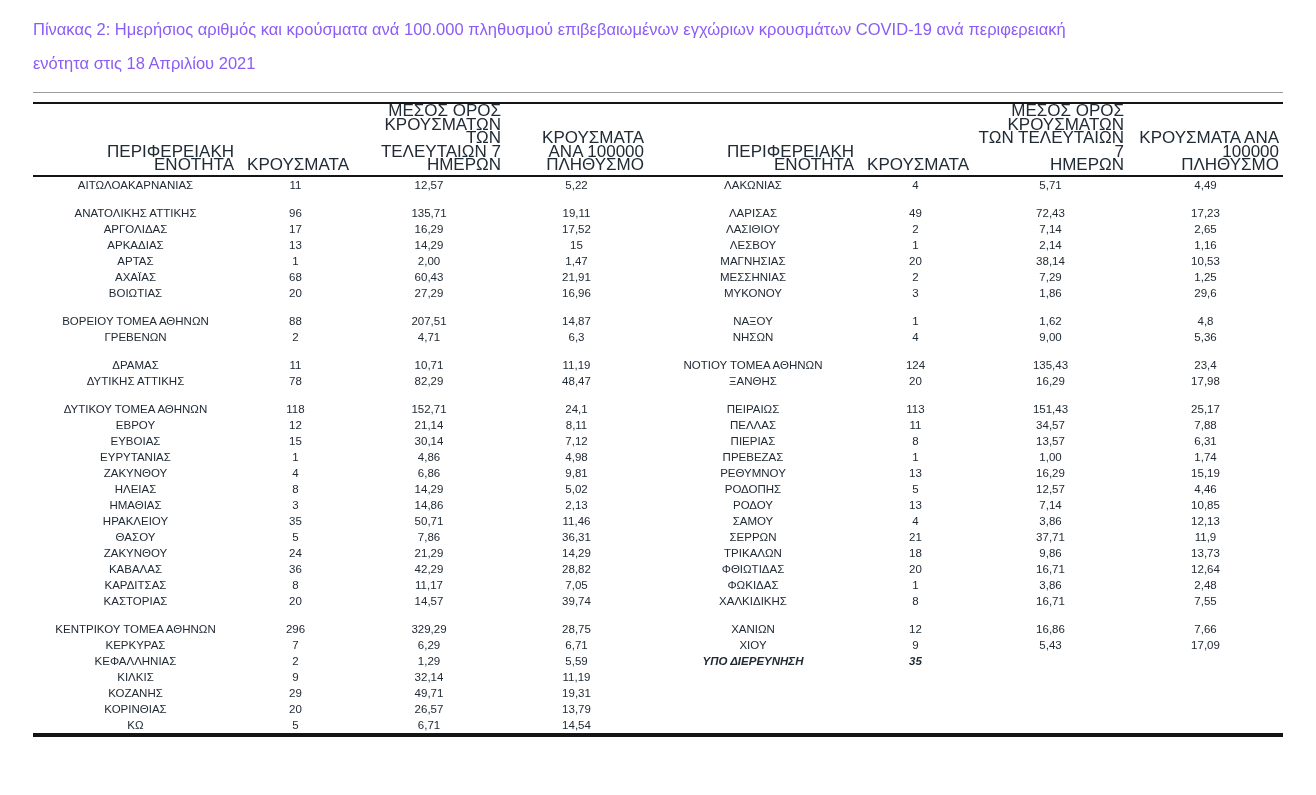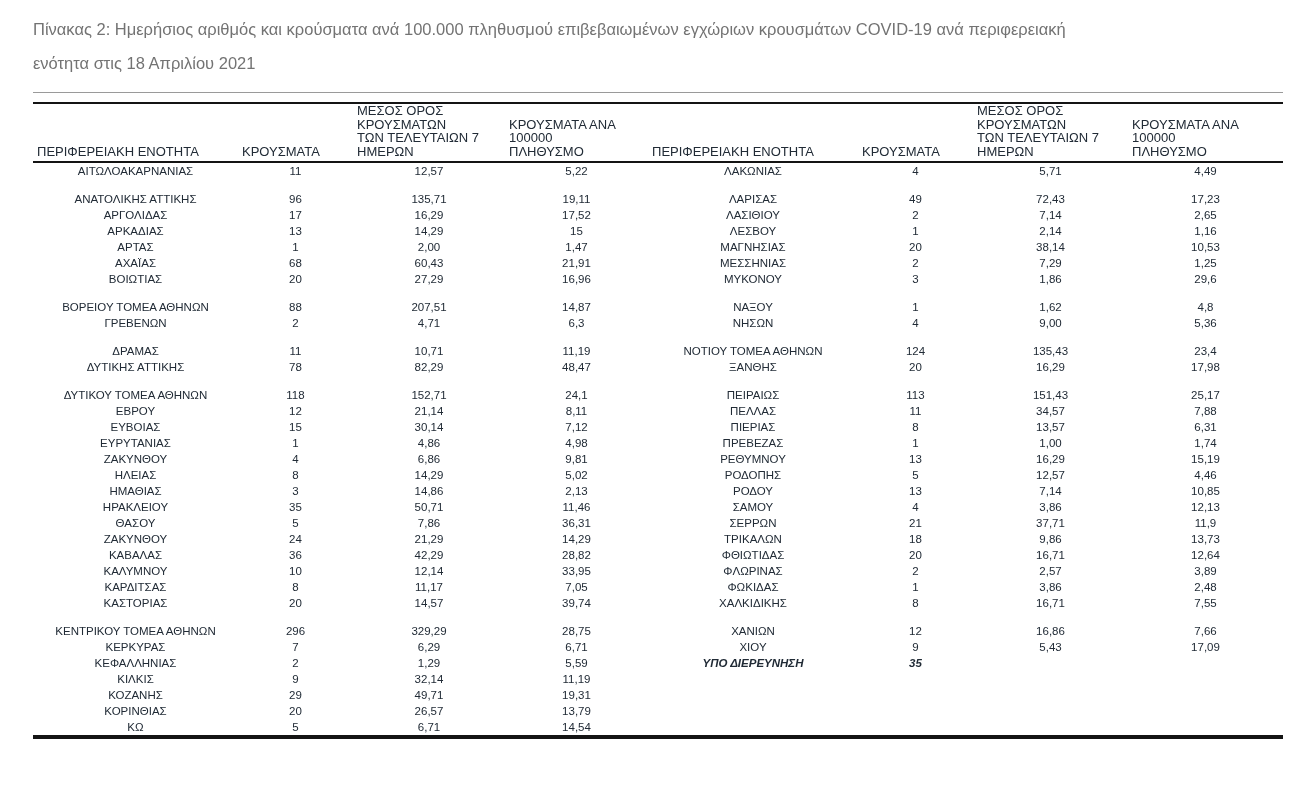--- a/index.html
+++ b/index.html
@@ -22,24 +22,24 @@
   .rule-thin  { border-top:1px solid #9a9a9a; margin-bottom:9px; }
   .rule-thick { border-top:2px solid #141414; }
 
   table {
     border-collapse:collapse;
     table-layout:fixed;
     width:1250px;
   }
   thead th {
     font-weight:normal;
-    font-size:13px;
+    font-size:17px;
     line-height:13.5px;
     vertical-align:bottom;
-    text-align:left;
+    text-align:right;
     padding:0 4px 3px 4px;
     height:58px;
     white-space:pre-line;
   }
   thead tr { border-bottom:2px solid #141414; }
 
   tbody td {
     font-size:11.5px;
     height:16px;
     line-height:16px;
@@ -56,21 +56,21 @@
     height:3px;
     border-top:2px solid #141414;
     border-bottom:2px solid #141414;
   }
 </style>
 </head>
 <body style="color: rgb(33, 43, 54);">
 
 <div class="page">
 
-  <p class="title" style="color: #737373;"><span>Πίνακας 2: Ημερήσιος αριθμός και κρούσματα ανά 100.000 πληθυσμού επιβεβαιωμένων εγχώριων κρουσμάτων COVID-19 ανά περιφερειακή</span><br><span>ενότητα στις 18 Απριλίου 2021</span></p>
+  <p class="title" style="color: #8b5cf6;"><span>Πίνακας 2: Ημερήσιος αριθμός και κρούσματα ανά 100.000 πληθυσμού επιβεβαιωμένων εγχώριων κρουσμάτων COVID-19 ανά περιφερειακή</span><br><span>ενότητα στις 18 Απριλίου 2021</span></p>
 
   <div class="rule-thin"></div>
   <div class="rule-thick"></div>
 
   <table>
     <colgroup>
       <col style="width:205px">
         <col style="width:115px">
         <col style="width:152px">
         <col style="width:143px">
@@ -324,30 +324,20 @@
           <td>ΚΑΒΑΛΑΣ</td>
           <td>36</td>
           <td>42,29</td>
           <td>28,82</td>
           <td>ΦΘΙΩΤΙΔΑΣ</td>
           <td>20</td>
           <td>16,71</td>
           <td>12,64</td>
         </tr>
         <tr>
-          <td>ΚΑΛΥΜΝΟΥ</td>
-          <td>10</td>
-          <td>12,14</td>
-          <td>33,95</td>
-          <td>ΦΛΩΡΙΝΑΣ</td>
-          <td>2</td>
-          <td>2,57</td>
-          <td>3,89</td>
-        </tr>
-        <tr>
           <td>ΚΑΡΔΙΤΣΑΣ</td>
           <td>8</td>
           <td>11,17</td>
           <td>7,05</td>
           <td>ΦΩΚΙΔΑΣ</td>
           <td>1</td>
           <td>3,86</td>
           <td>2,48</td>
         </tr>
         <tr>

